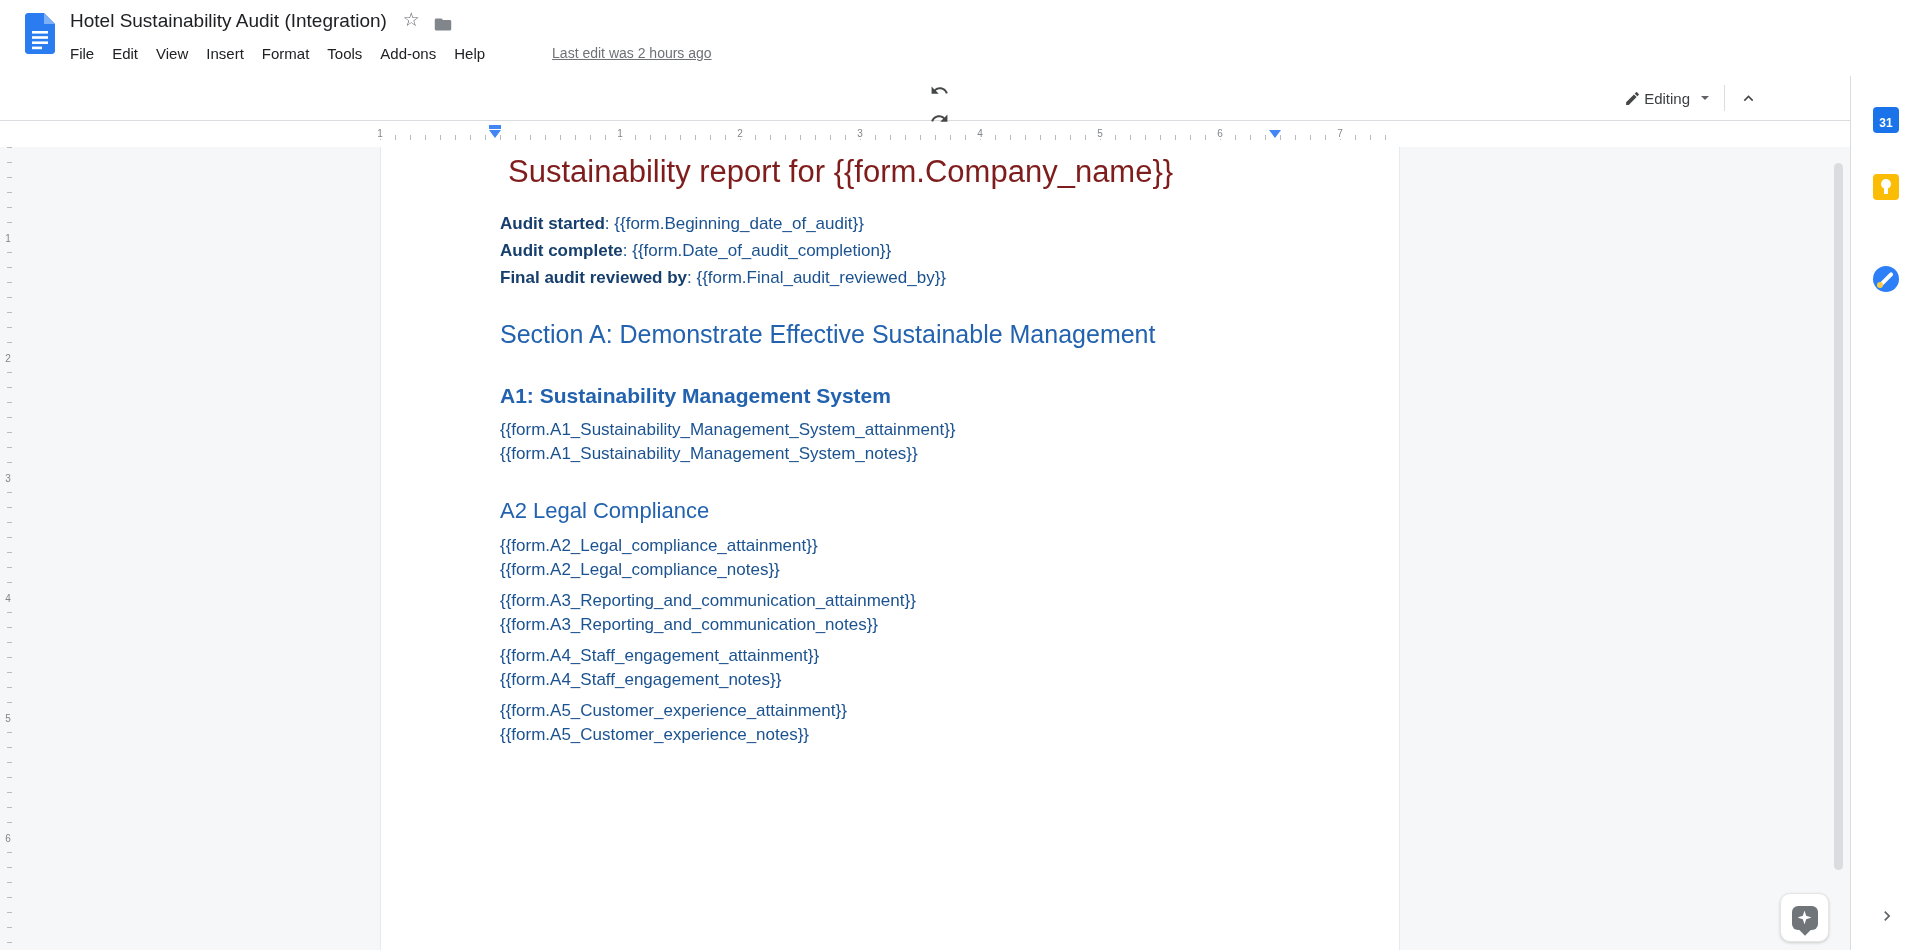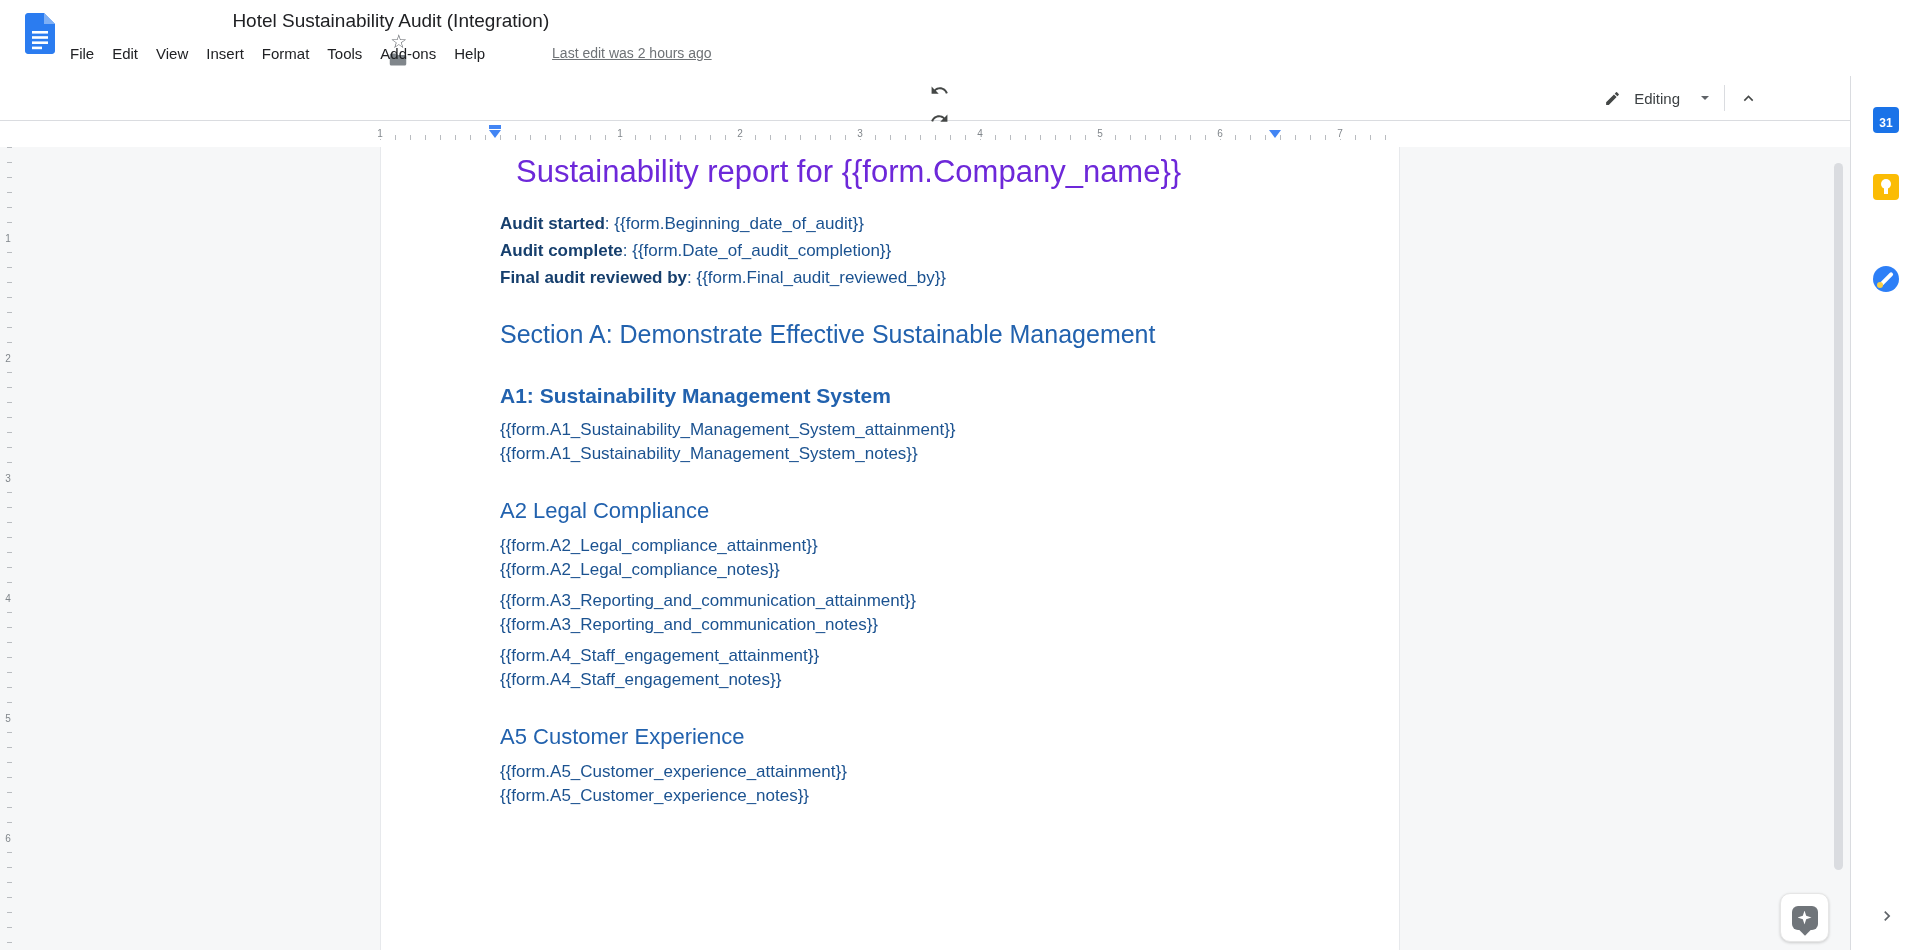--- a/index.html
+++ b/index.html
@@ -3,21 +3,21 @@
 <meta charset="utf-8">
 <style>
   html,body{margin:0;padding:0;width:1920px;height:950px;overflow:hidden;background:#fff;}
   *{box-sizing:border-box;}
   .app{position:relative;width:1920px;height:950px;font-family:"Liberation Sans",sans-serif;color:#202124;}
 
   
   .topbar{position:absolute;left:0;top:0;width:1920px;height:76px;background:#fff;}
   .docs-icon{position:absolute;left:25px;top:13px;width:30px;height:41px;cursor:pointer;}
   .tb-text{position:absolute;left:70px;top:10px;}
-  .title-row{display:flex;align-items:center;height:28px;flex-direction:column;}
+  .title-row{display:flex;height:28px;}
   .doc-title{font-size:19px;color:#202124;white-space:nowrap;}
   .star-icon{margin-left:16px;font-size:19px;color:#5f6368;line-height:20px;cursor:pointer;}
   .folder-icon{margin-left:14px;cursor:pointer;display:flex;align-items:center;}
   .menu-row{display:flex;align-items:center;height:26px;margin-top:2px;}
   .menu-item{font-size:15px;color:#202124;padding:0 9px;cursor:pointer;white-space:nowrap;}
   .menu-item:first-child{padding-left:0;}
   .last-edit{font-size:14px;color:#6e7276;text-decoration:underline;margin-left:58px;cursor:pointer;white-space:nowrap;}
   .tb-actions{position:absolute;right:0;top:0;height:76px;}
 
   
@@ -27,39 +27,39 @@
   .tsep{width:1px;height:26px;background:#dadce0;margin:0 7px;flex:none;}
   .tdrop{display:flex;align-items:center;justify-content:space-between;height:28px;padding:0 6px;border-radius:4px;cursor:pointer;font-size:15px;color:#3c4043;flex:none;}
   .arr{width:0;height:0;border:4px solid transparent;border-top-color:#5f6368;margin-left:8px;margin-top:4px;flex:none;}
   .bchar{font-size:16px;font-weight:700;color:#444746;}
   .ichar{font-size:16px;font-style:italic;font-weight:600;color:#444746;font-family:"Liberation Serif",serif;}
   .uchar{font-size:15px;text-decoration:underline;color:#444746;}
   .color-a{display:flex;flex-direction:column;align-items:center;line-height:13px;}
   .color-a .a{font-size:15px;font-weight:600;color:#444746;}
   .color-a .bar{width:14px;height:4px;background:#1c4d8e;margin-top:1px;}
   .mode-cluster{position:absolute;right:86px;top:0;height:44px;display:flex;align-items:center;}
-  .mode-btn{display:flex;align-items:center;gap:13px;padding:0 8px;height:30px;border-radius:4px;cursor:pointer;}
+  .mode-btn{display:flex;align-items:center;gap:3px;padding:0 8px;height:30px;border-radius:4px;cursor:pointer;}
   .mode-label{font-size:15px;color:#3c4043;}
 
   
   .ruler-h{position:absolute;left:0;top:122px;width:1850px;height:25px;background:#fff;}
   .hticks{position:absolute;left:380px;top:13px;width:1020px;height:5px;background:repeating-linear-gradient(to right,#b9bcc0 0 1px,transparent 1px 15px);}
   .hnum{position:absolute;top:6px;font-size:10px;color:#80868b;background:#fff;padding:0 4px;transform:translateX(-50%);}
   .ind-left{position:absolute;left:489px;top:3px;width:12px;cursor:pointer;}
   .ind-left .bar{width:12px;height:4px;background:#4285f4;}
   .ind-left .tri{width:0;height:0;border-left:6px solid transparent;border-right:6px solid transparent;border-top:8px solid #4285f4;margin-top:1px;}
   .ind-right{position:absolute;left:1269px;top:3px;width:12px;cursor:pointer;}
 
   
   .canvas{position:absolute;left:0;top:147px;width:1850px;height:803px;background:#f6f7f8;}
   .ruler-v{position:absolute;left:0;top:0;width:17px;height:100%;}
   .vticks{position:absolute;left:7px;top:0;width:5px;height:100%;background:repeating-linear-gradient(to bottom,#b9bcc0 0 1px,transparent 1px 15px);}
   .vnum{position:absolute;left:1px;width:14px;text-align:center;font-size:10px;color:#80868b;background:#f6f7f8;}
   .page{position:absolute;left:380px;top:0;width:1020px;height:803px;background:#fff;border-left:1px solid #e7e9ec;border-right:1px solid #e7e9ec;padding:0 119px;cursor:text;}
-  .doc-h1{margin:4px 16px 0;font-size:31px;line-height:42px;font-weight:400;color:#6d28d9;}
+  .doc-h1{margin:4px 8px 0;font-size:31px;line-height:42px;font-weight:400;color:#7f1d1d;}
   .doc-meta{margin-top:17px;}
   .meta-line{font-size:17px;line-height:27px;color:#1b5290;}
   .meta-label{font-weight:700;color:#163f6d;}
   .doc-h2{margin:27px 0 0;font-size:25px;line-height:33px;font-weight:400;color:#2262ae;}
   .doc-h3{margin:31px 0 0;font-size:22px;line-height:30px;font-weight:400;color:#2262ae;}
   .doc-h3.bold{font-size:21px;line-height:28px;font-weight:700;}
   .doc-p{margin:8px 0 0;}
   .doc-p div{font-size:17px;line-height:23.5px;color:#1b5290;}
   .scroll-thumb{position:absolute;left:1834px;top:16px;width:9px;height:707px;background:#dadce0;border-radius:5px;cursor:pointer;}
   .explore-btn{position:absolute;left:1780px;top:746px;width:49px;height:49px;background:#fff;border:1px solid #e6e6e6;border-radius:10px;box-shadow:0 1px 3px rgba(0,0,0,.18);display:flex;align-items:center;justify-content:center;cursor:pointer;}
@@ -368,21 +368,20 @@
       <div class="doc-p">
         <div>{{form.A3_Reporting_and_communication_attainment}}</div>
         <div>{{form.A3_Reporting_and_communication_notes}}</div>
       </div>
 
       <div class="doc-p">
         <div>{{form.A4_Staff_engagement_attainment}}</div>
         <div>{{form.A4_Staff_engagement_notes}}</div>
       </div>
 
-      <h3 class="doc-h3">A5 Customer Experience</h3>
       <div class="doc-p">
         <div>{{form.A5_Customer_experience_attainment}}</div>
         <div>{{form.A5_Customer_experience_notes}}</div>
       </div>
     </div>
 
     <div class="scroll-thumb"></div>
 
     <button class="explore-btn">
       <span class="spark-bubble">

